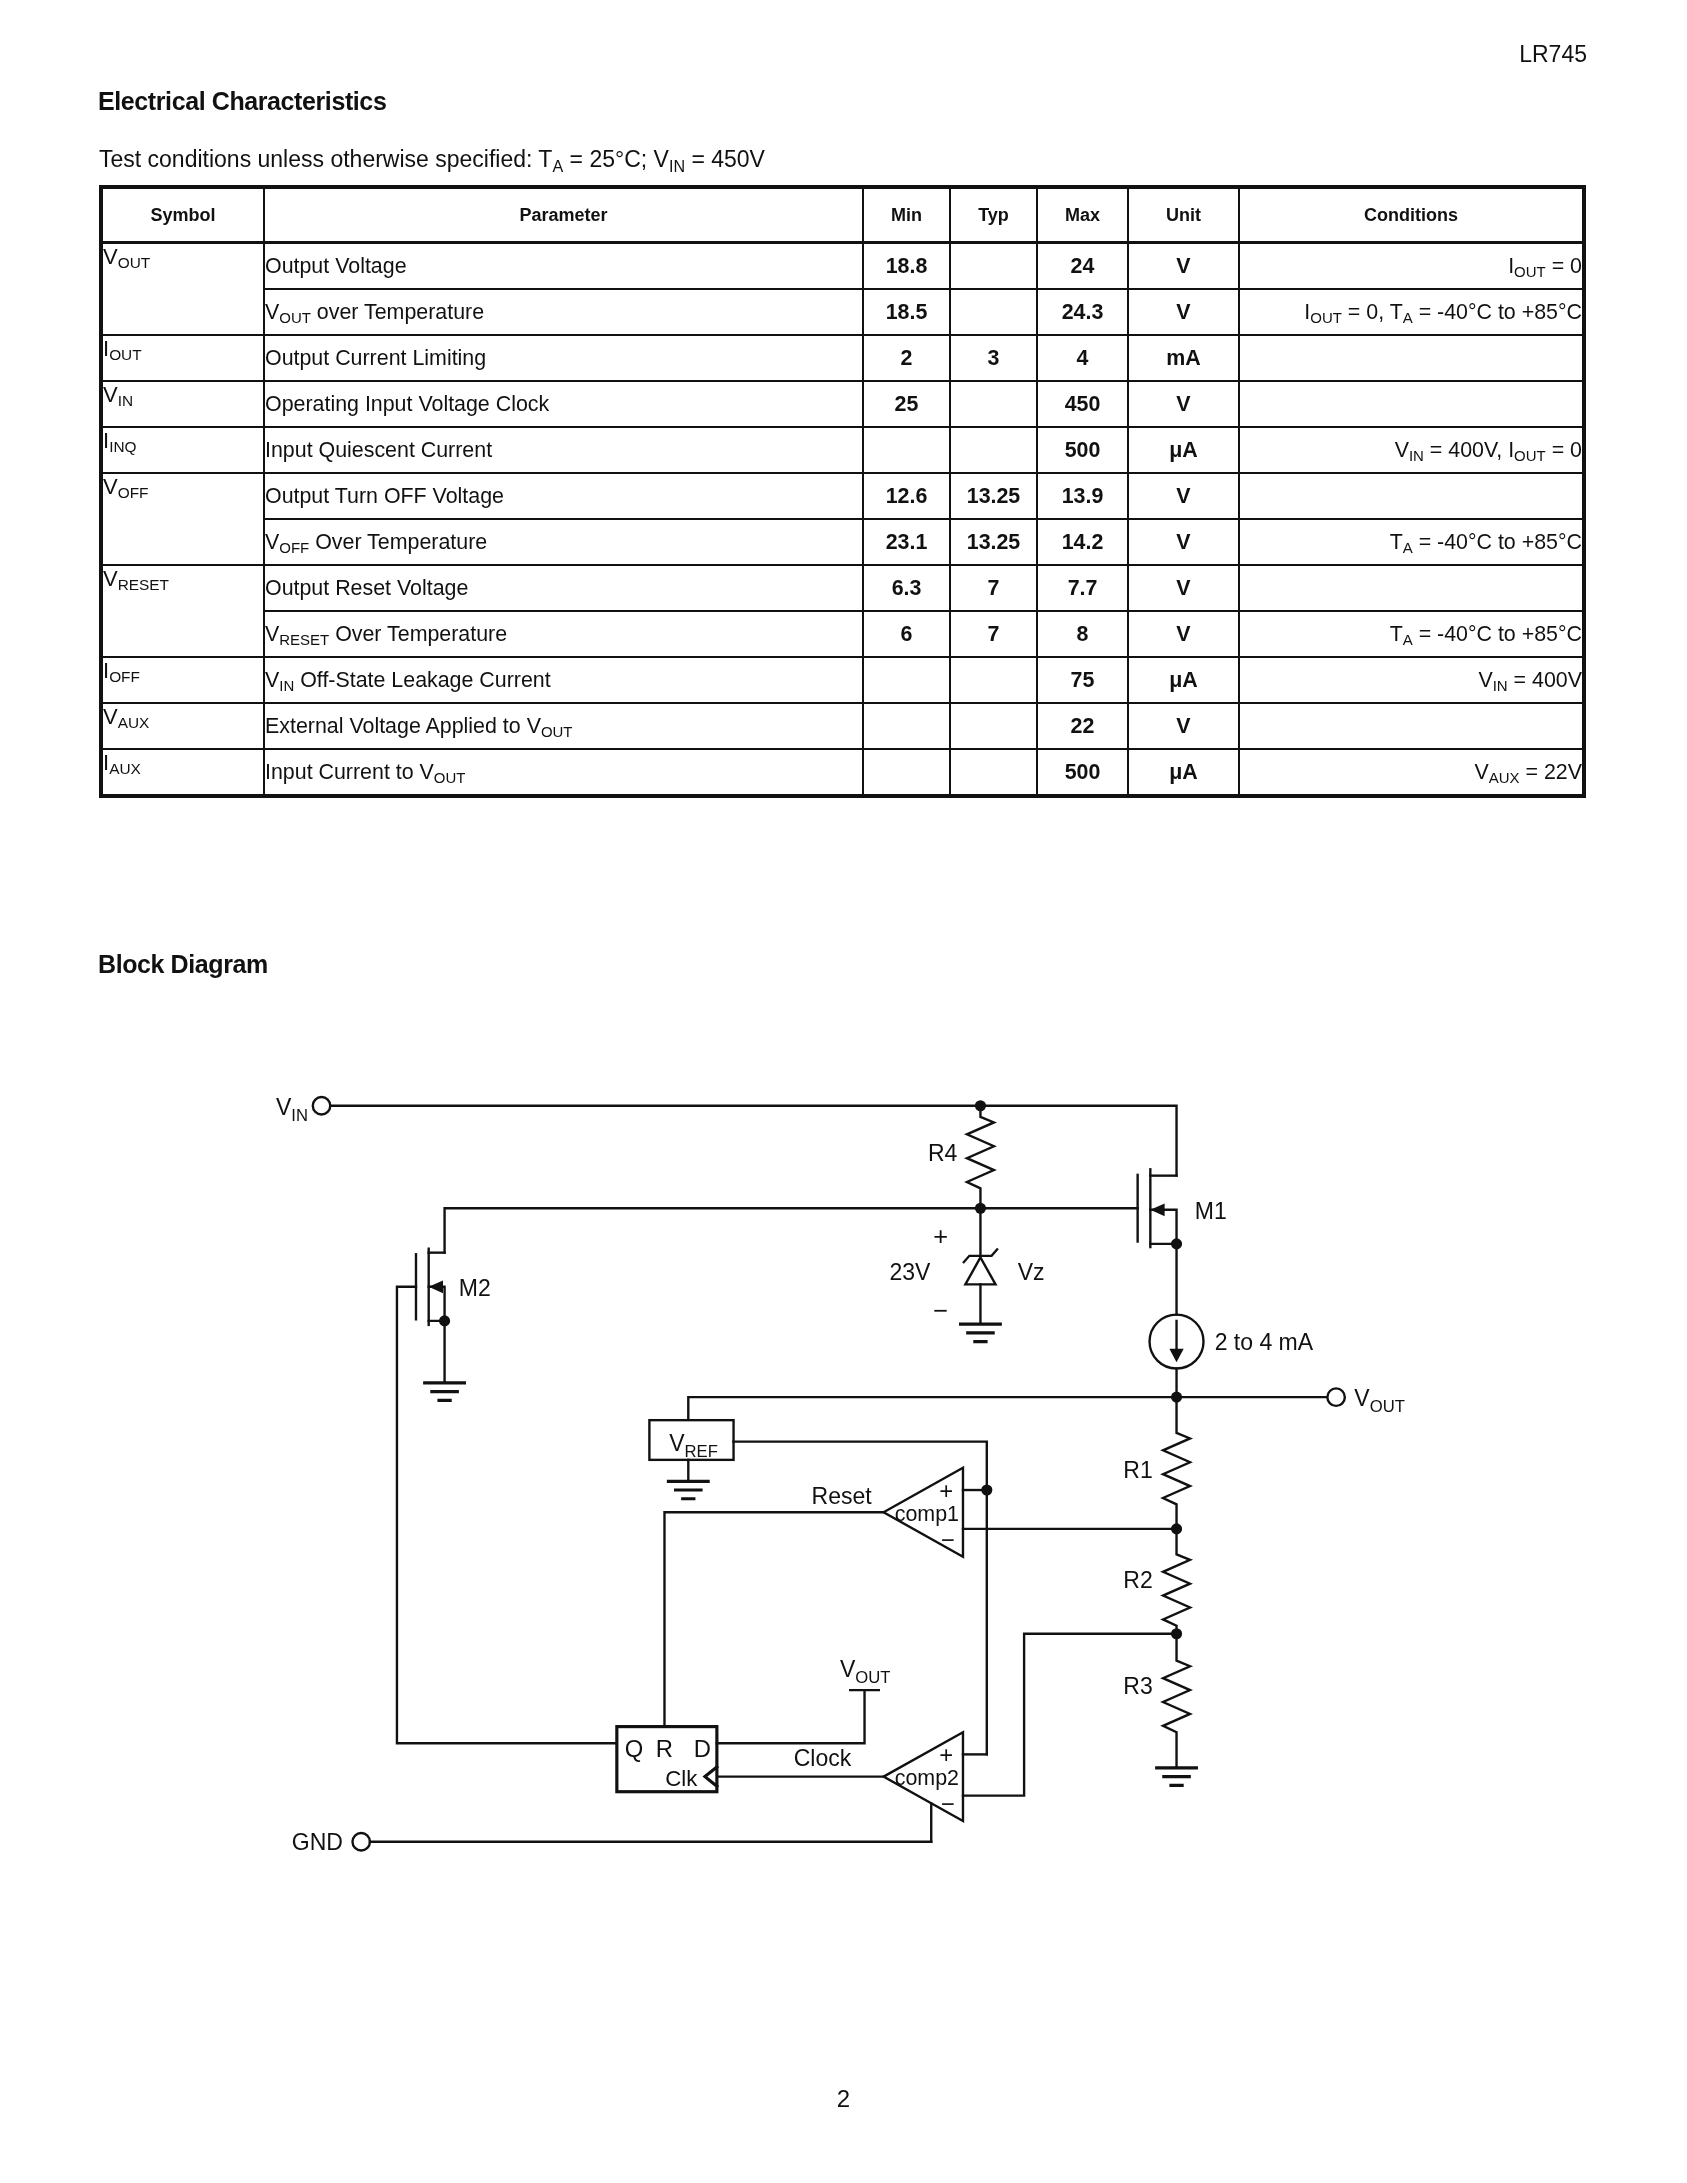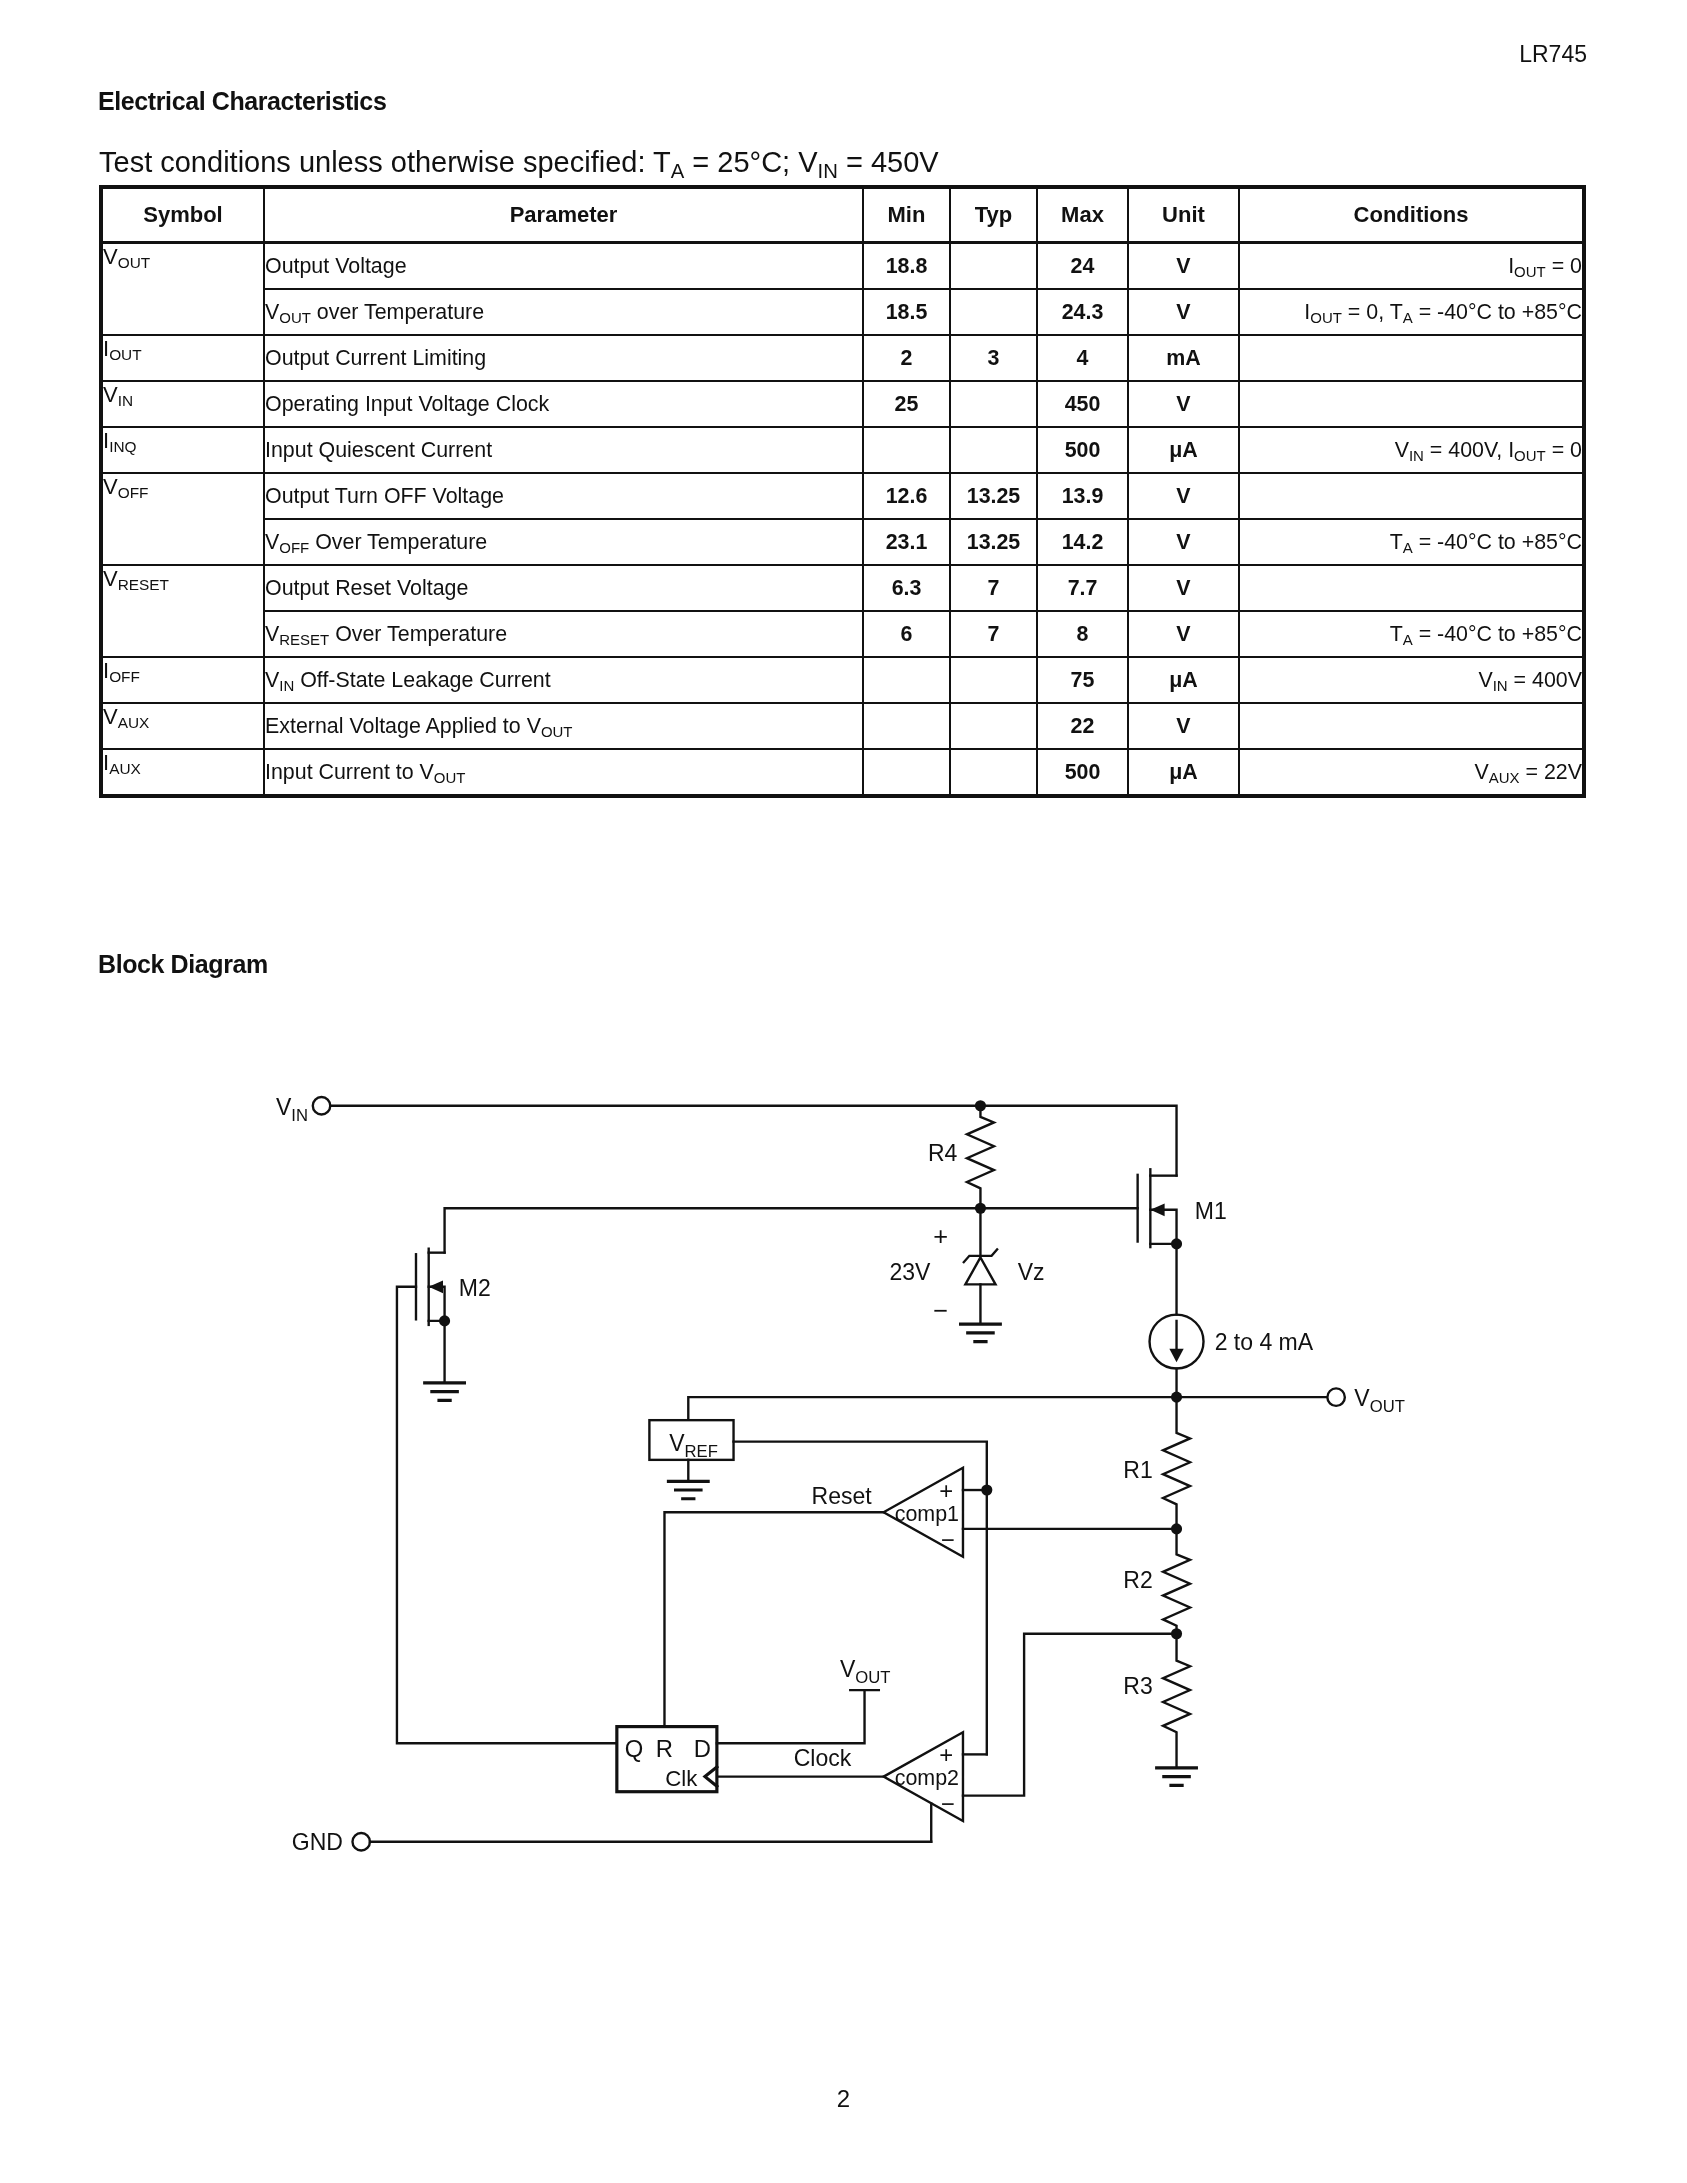--- a/index.html
+++ b/index.html
@@ -4,28 +4,28 @@
 <style>
   html,body{margin:0;padding:0;background:#888;}
   .page{
     position:relative;width:1687px;height:2183px;background:#ffffff;
     font-family:"Liberation Sans","DejaVu Sans",sans-serif;color:#111;overflow:hidden;
   }
   .doc-code{position:absolute;top:41px;right:100px;font-size:23px;}
   .sec-title{position:absolute;left:98px;font-size:25px;font-weight:bold;letter-spacing:-0.4px;}
   .sec-title.ec{top:87px;}
   .sec-title.bd{top:950px;}
-  .subtitle{position:absolute;left:99px;top:146px;font-size:29px;}
+  .subtitle{position:absolute;left:99px;top:146px;font-size:23px;}
   sub{font-size:70%;line-height:0;vertical-align:baseline;position:relative;top:0.28em;letter-spacing:0;}
   table.spec{
     position:absolute;left:99px;top:185px;border-collapse:collapse;
     border:4px solid #111;table-layout:fixed;font-size:21.4px;
   }
   table.spec th,table.spec td{border:2.4px solid #111;padding:0;overflow:hidden;white-space:nowrap;}
-  table.spec thead th{height:52px;font-size:22px;font-weight:bold;text-align:center;border-bottom:3.2px solid #111;}
+  table.spec thead th{height:52px;font-size:18px;font-weight:bold;text-align:center;border-bottom:3.2px solid #111;}
   table.spec td{height:44px;}
   td.sym{vertical-align:top;padding:8.7px 0 0 12.7px;font-size:22px;}
   td.param{padding-left:14.3px;text-align:left;}
   td.num{text-align:center;font-weight:bold;}
   td.cond{padding-left:12.7px;text-align:right;}
   .footer-page{position:absolute;top:2085px;left:0;width:1687px;text-align:center;font-size:24px;}
   svg text{fill:#111;font-family:"Liberation Sans","DejaVu Sans",sans-serif;}
 </style>
 </head>
 <body>

